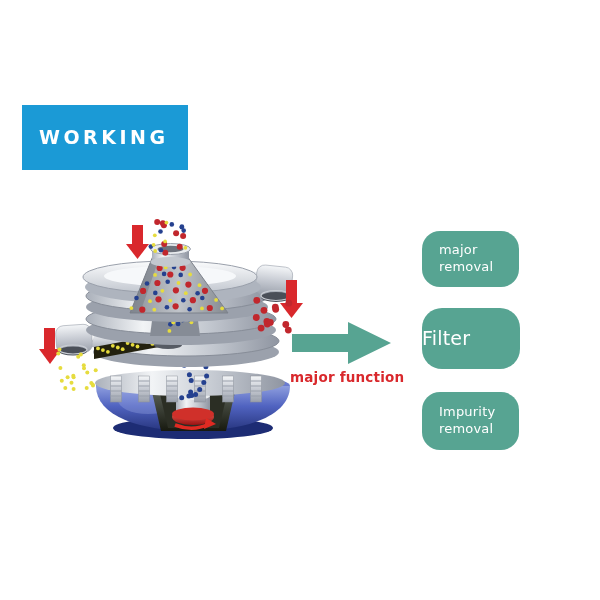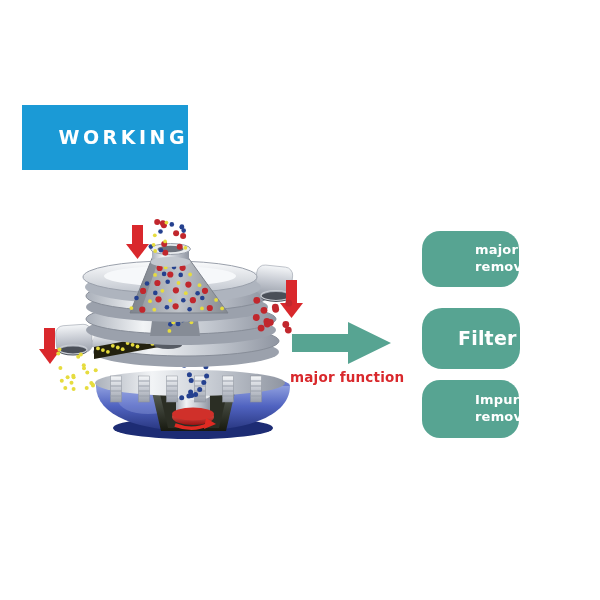--- a/index.html
+++ b/index.html
@@ -10,41 +10,41 @@
     --particle-blue:#25418f;
     --particle-yellow:#e6dc3e;
   }
   html,body{margin:0;padding:0;background:#fff;}
   .stage{position:relative;width:600px;height:600px;background:#ffffff;overflow:hidden;
          font-family:"DejaVu Sans","Liberation Sans",sans-serif;}
 
   
   .banner{position:absolute;left:22px;top:105px;width:166px;height:65px;
           background:var(--banner-blue);color:#fff;box-sizing:border-box;
-          display:flex;flex-direction:column;justify-content:center;padding-left:17px;text-align:right;}
+          display:flex;flex-direction:column;justify-content:center;padding-left:17px;}
   .banner-line{font-weight:bold;font-size:19px;line-height:1.5;letter-spacing:3.5px;}
 
   
   .illustration{position:absolute;left:0;top:0;width:600px;height:600px;}
   .red-arrow rect,.red-arrow polygon{fill:var(--red);}
   .fill-teal{fill:var(--teal);}
   .p-red{fill:var(--particle-red);}
   .p-blue{fill:var(--particle-blue);}
   .p-yellow{fill:var(--particle-yellow);}
   .flow-label{font-family:"DejaVu Sans","Liberation Sans",sans-serif;
               font-weight:bold;font-size:13.5px;fill:var(--red);letter-spacing:.2px;}
 
   
   .func-box{position:absolute;left:422px;background:var(--teal);color:#fff;
             border-radius:18px;box-sizing:border-box;display:flex;flex-direction:column;
             justify-content:center;padding-left:17px;}
   .box1{top:231px;width:97px;height:56px;}
   .box2{top:308px;width:98px;height:61px;border-radius:20px;padding-left:0;align-items:flex-start;}
-  .box3{top:380px;width:97px;height:58px;}
-  .box-line{font-weight:bold;font-size:13px;line-height:1.3;letter-spacing:.2px;margin-left:36px;}
+  .box3{top:392px;width:97px;height:58px;}
+  .box-line{font-weight:normal;font-size:13px;line-height:1.3;letter-spacing:.2px;}
   .box2 .box-line{font-size:19px;}
 </style>
 </head>
 <body>
 
 <div class="stage">
 
   <div class="banner">
     <div class="banner-line">WORKING</div>
   </div>

